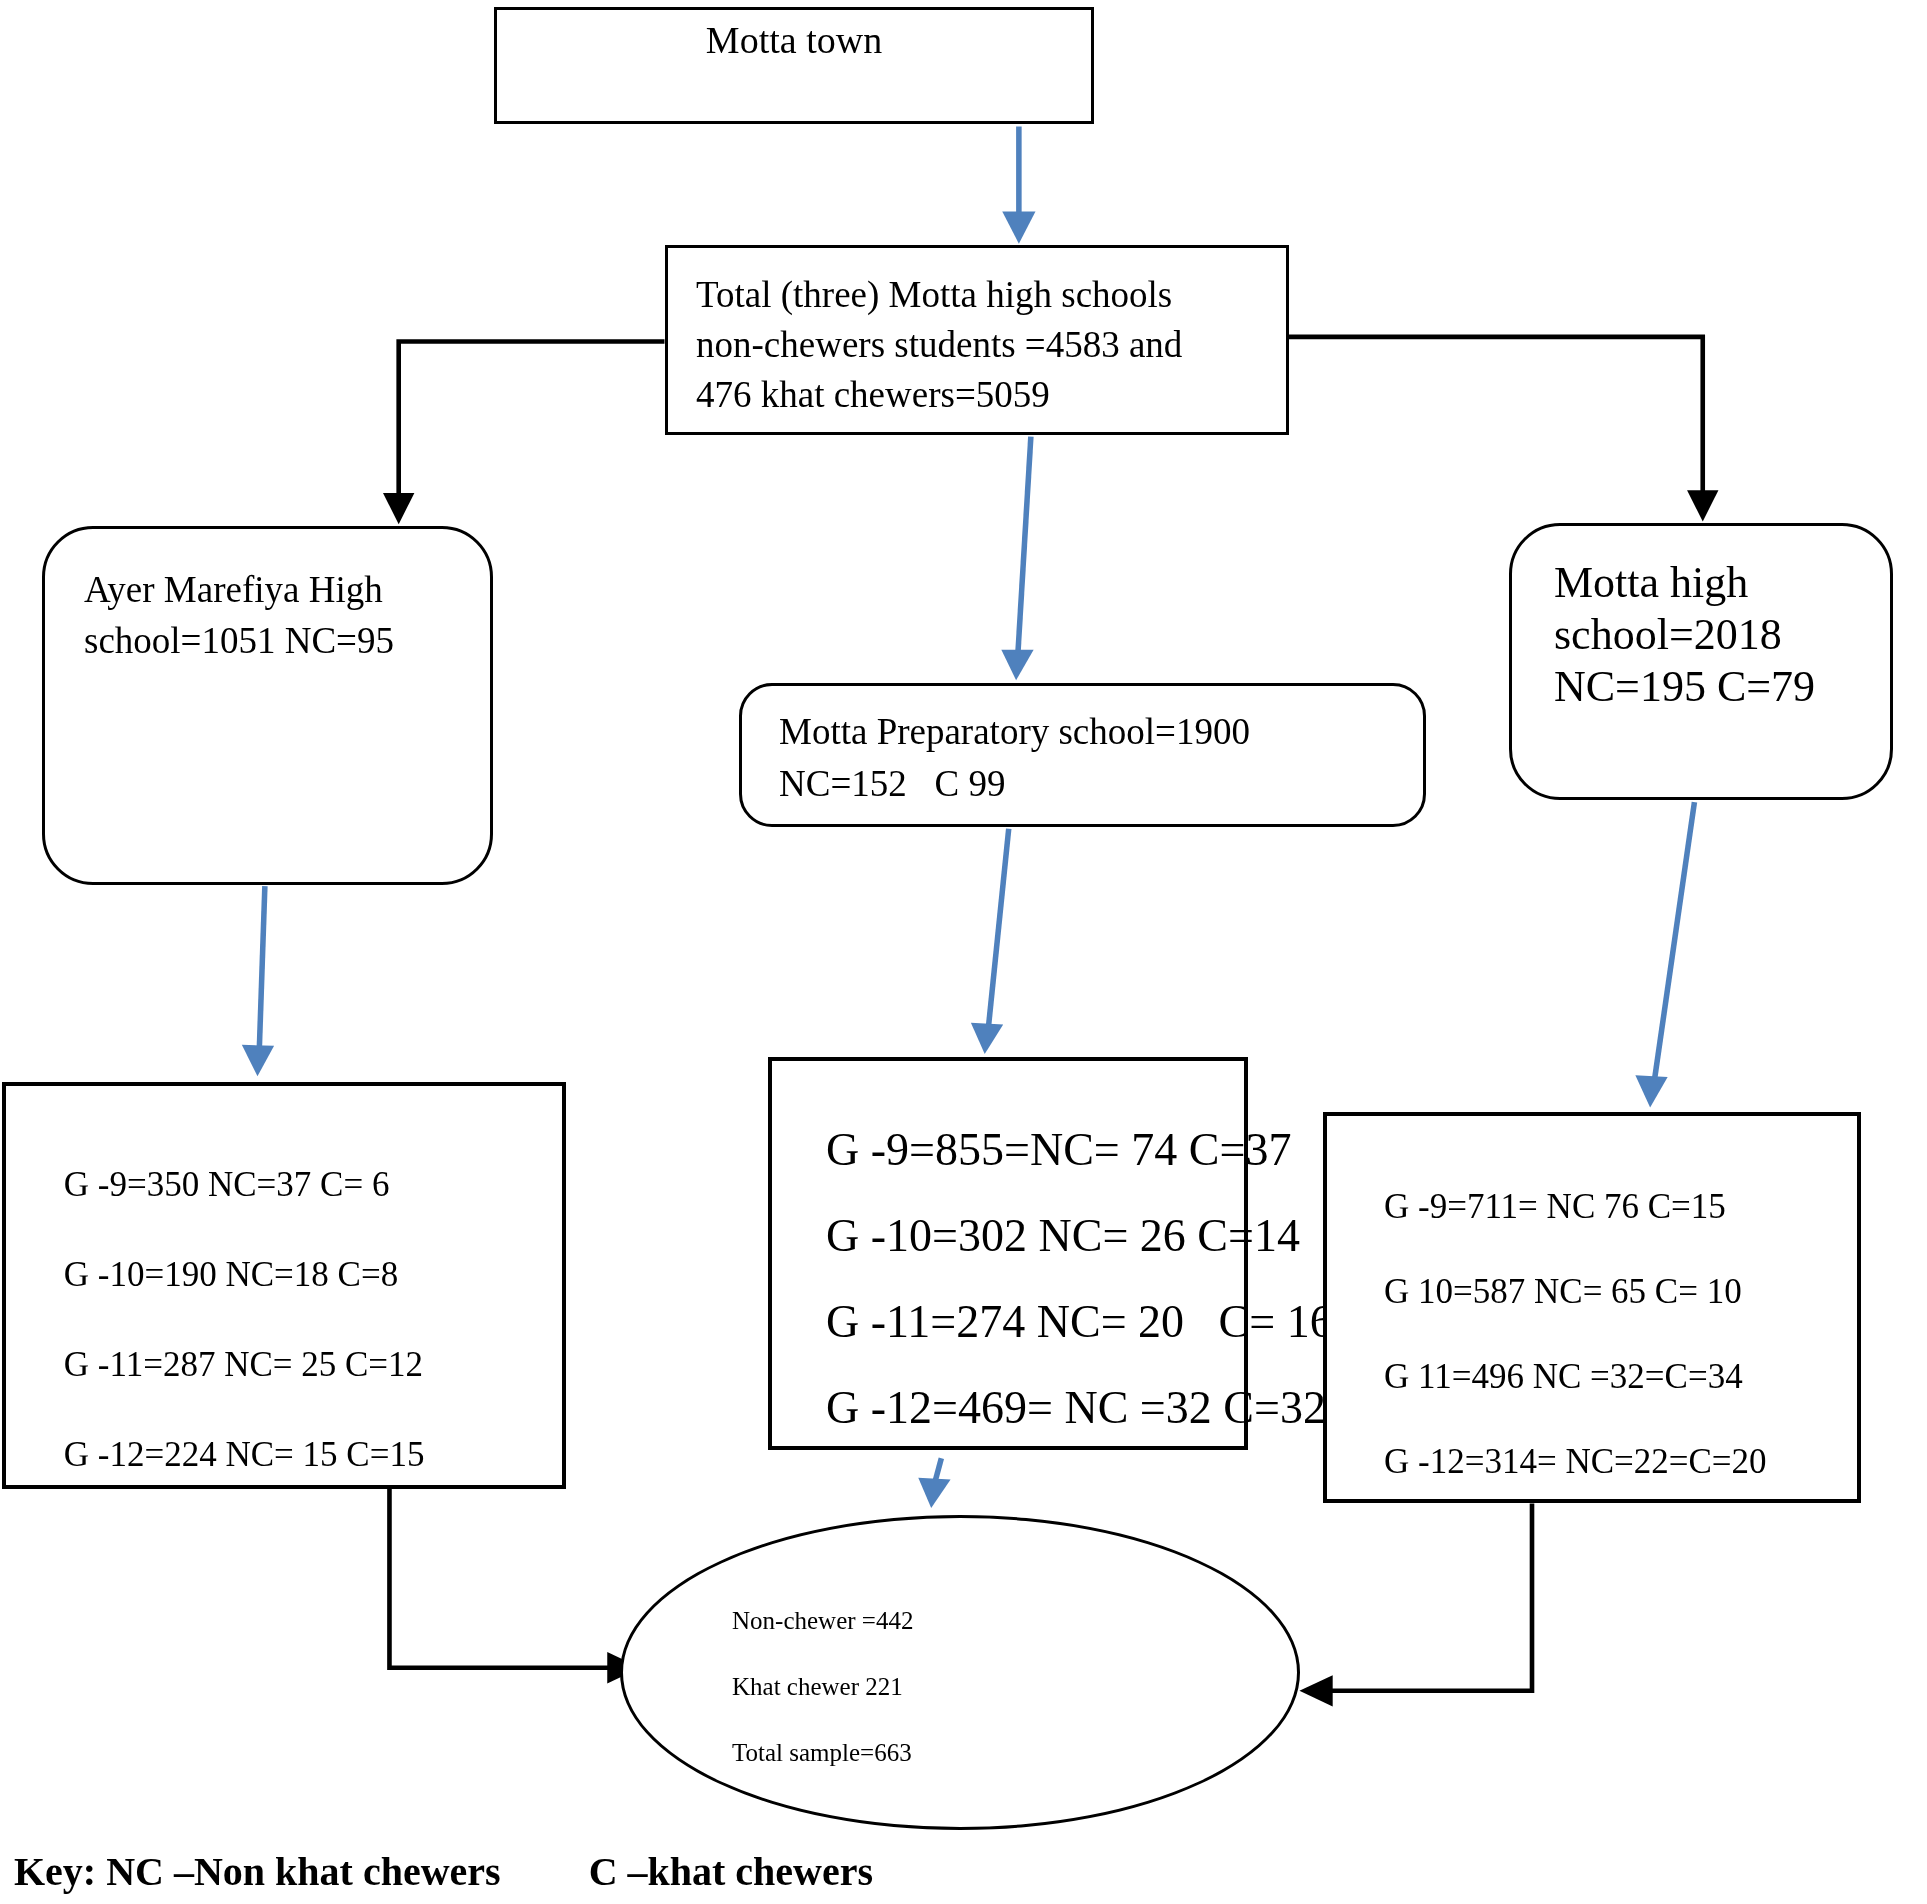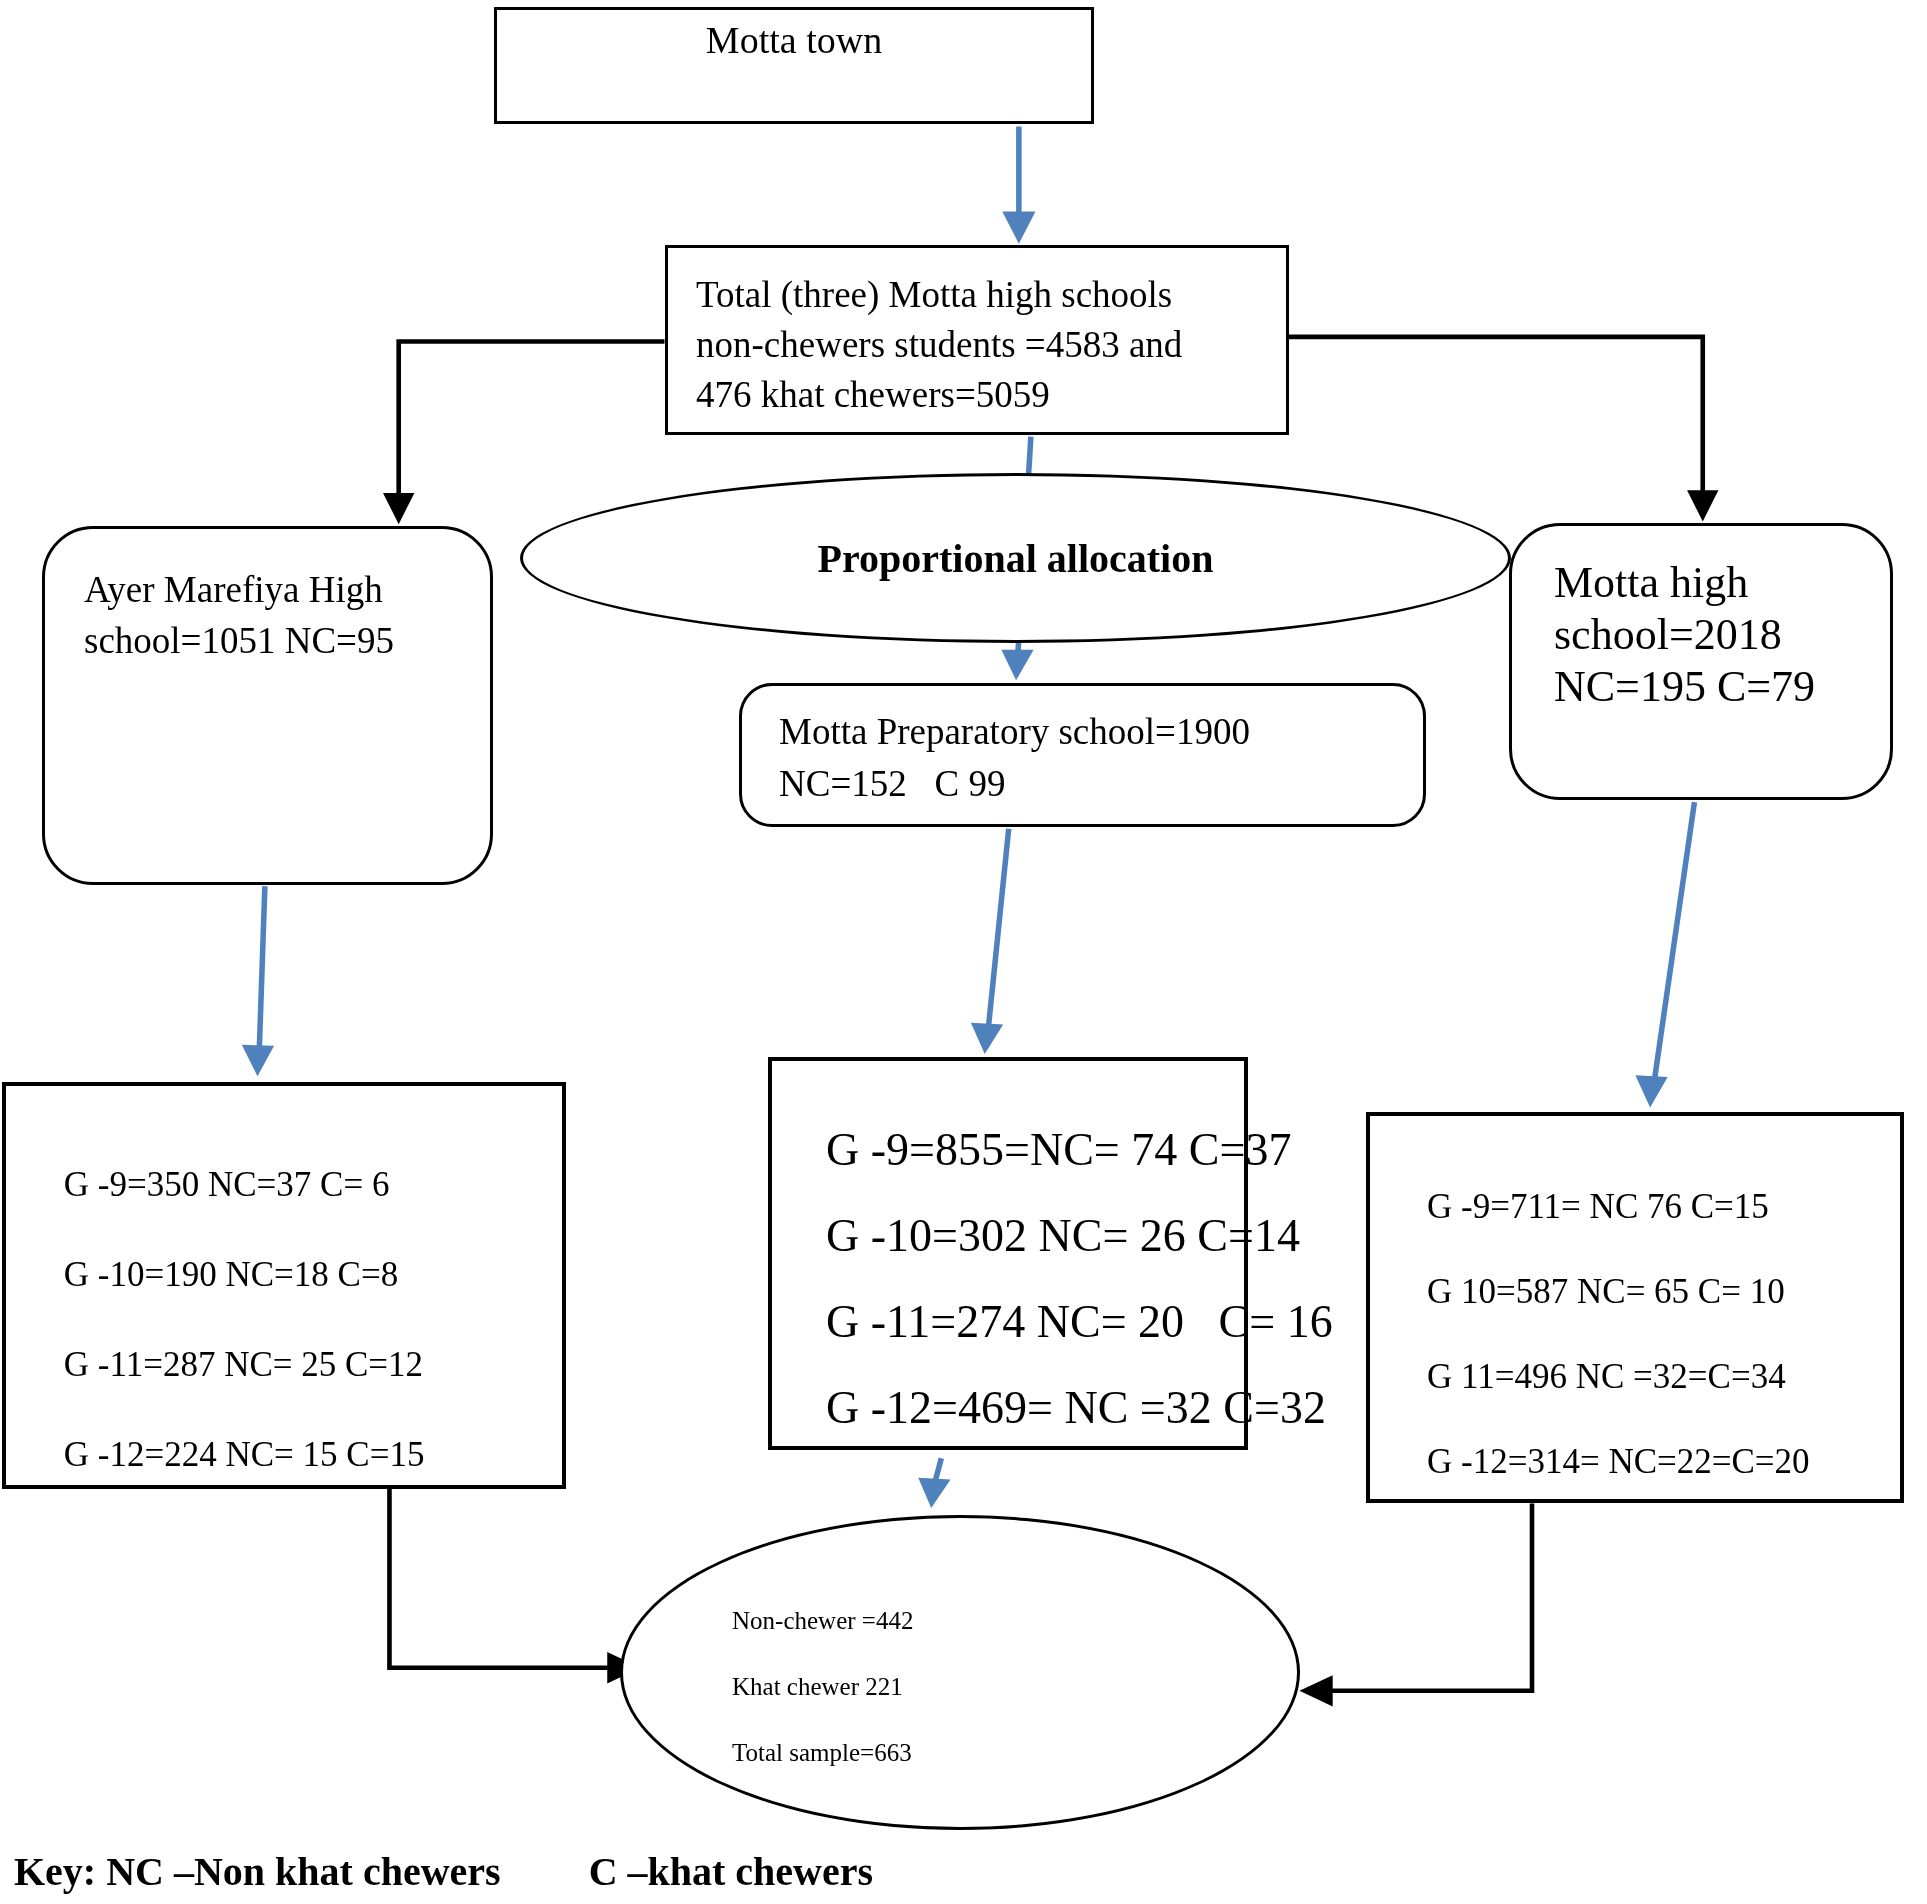--- a/index.html
+++ b/index.html
@@ -30,21 +30,21 @@
   #ayer-box{left:42px;top:526px;width:451px;height:359px;border-radius:51px;
     font-size:37px;padding:35px 9.2px 0 39px;line-height:51px;z-index:3;}
   #prep-box{left:699px;top:683px;width:687px;height:144px;border-radius:33px;
     font-size:37px;padding:20px 9.2px 0 37px;line-height:52px;z-index:3;margin-left:40px;}
   #motta-hs-box{left:1509px;top:523px;width:384px;height:277px;border-radius:51px;
     font-size:44px;padding:31px 9.2px 0 42px;line-height:52px;z-index:3;}
   #ayer-detail{left:1.8px;top:1082px;width:564px;height:407px;border-width:4.6px;
     font-size:35px;padding:54px 7.4px 0 58px;line-height:90px;}
   #prep-detail{left:768px;top:1057px;width:480px;height:393px;border-width:4.6px;
     font-size:46px;padding:46px 7.4px 0 54px;line-height:86px;}
-  #mhs-detail{left:1366px;top:1112px;width:538px;height:391px;border-width:4.6px;
+  #mhs-detail{left:1323px;top:1112px;width:538px;height:391px;border-width:4.6px;
     font-size:35px;padding:48px 7.4px 0 57px;line-height:85px;}
   #final-ellipse{left:620px;top:1515px;width:680px;height:315px;border-radius:50%;
     font-size:25px;padding:70px 9.2px 0 109px;line-height:66px;}
   #key-line{position:absolute;left:14px;top:1848px;font-size:40px;font-weight:bold;}
   #key-line .gap{display:inline-block;width:88px;}
 </style>
 </head>
 <body>
 
 <div id="canvas">
@@ -88,23 +88,20 @@
   <div class="node" id="motta-town">
     <span class="line">Motta town</span>
   </div>
 
   <div class="node" id="total-box">
     <div class="line">Total (three) Motta high schools</div>
     <div class="line">non-chewers students =4583 and</div>
     <div class="line">476 khat chewers=5059</div>
   </div>
 
-  <div class="node" id="prop-ellipse">
-    <span class="line">Proportional allocation</span>
-  </div>
 
   <div class="node" id="ayer-box">
     <div class="line">Ayer Marefiya High</div>
     <div class="line" style="margin-bottom:42px;">school=1051 NC=95</div>
   </div>
 
   <div class="node" id="prep-box">
     <div class="line">Motta Preparatory school=1900</div>
     <div class="line">NC=152   C 99</div>
   </div>

